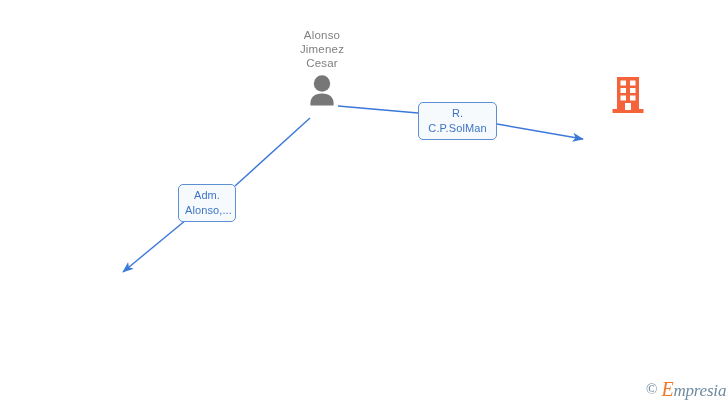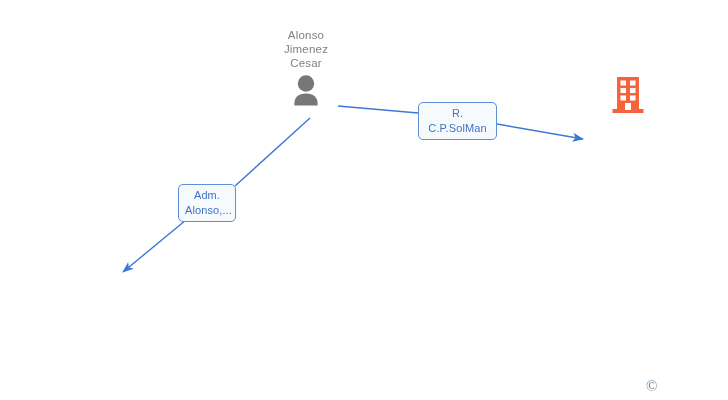--- a/index.html
+++ b/index.html
@@ -101,21 +101,21 @@
 
     <line x1="338" y1="106" x2="418" y2="113" stroke="#3c78d8" stroke-width="1.4"></line>
 
     <line x1="497" y1="124" x2="583" y2="139" stroke="#3c78d8" stroke-width="1.4" marker-end="url(#arrowblue)"></line>
 
     <line x1="310" y1="118" x2="235" y2="186" stroke="#3c78d8" stroke-width="1.4"></line>
 
     <line x1="186" y1="220" x2="123" y2="272" stroke="#3c78d8" stroke-width="1.4" marker-end="url(#arrowblue)"></line>
   </svg>
 
-  <div class="node" style="left:246px; top:28px; width:120px;">
+  <div class="node" style="left:262px; top:28px; width:120px;">
     <span class="node-label above">Alonso
 Jimenez
 Cesar</span>
     <svg class="node-icon" width="34" height="32" viewBox="0 0 34 32">
       <circle cx="17" cy="9.5" r="8.2" fill="#777777"></circle>
       <path d="M17 19.5c-7.6 0-11.6 4.2-11.6 9.6v2.4h23.2v-2.4c0-5.4-4-9.6-11.6-9.6z" fill="#777777"></path>
     </svg>
   </div>
 
   <div class="node" style="left:538px; top:76px; width:180px;">
@@ -134,15 +134,16 @@
 
 
   <div class="edge-label" style="left:418px; top:102px; width:79px;">R.
 C.P.SolMan</div>
 
   <div class="edge-label" style="left:178px; top:184px; width:58px;">Adm.
 Alonso,...</div>
 
   <div class="watermark" style="left:646px; top:378px;">
     <span class="wm-copy">©</span>
+    <span class="wm-text"><span class="wm-e">E</span><span>mpresia</span></span>
   </div>
 
 </div>
 
 </body></html>

